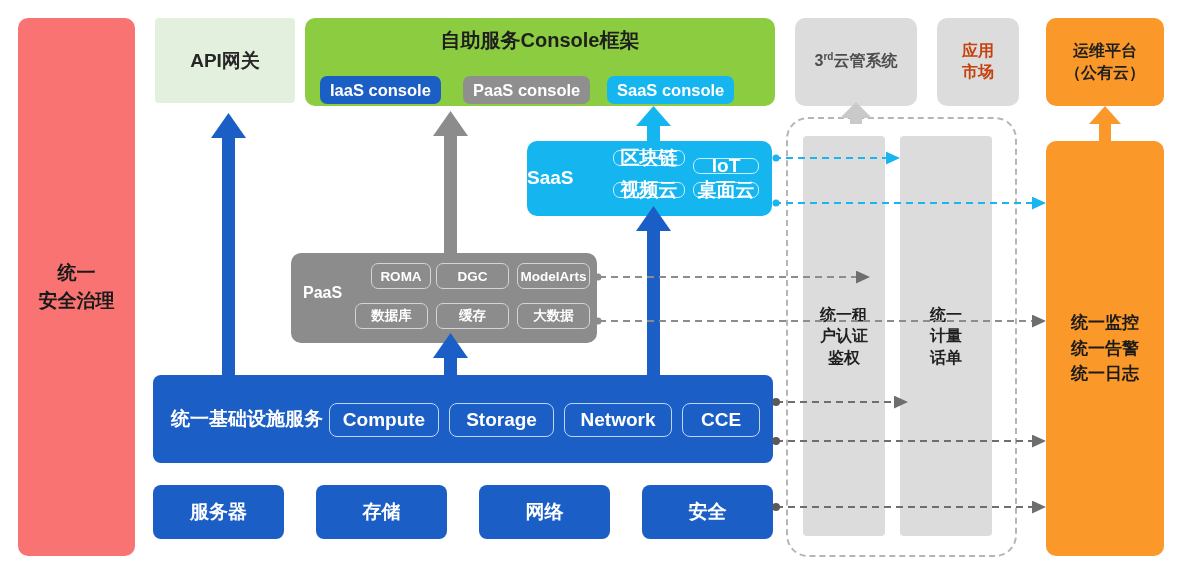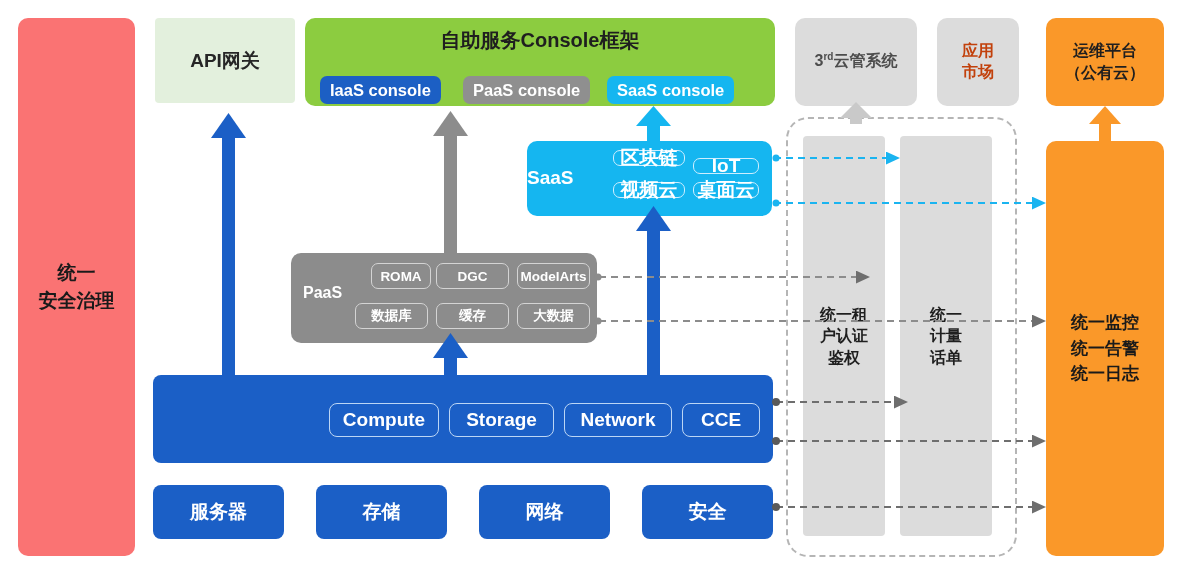--- a/index.html
+++ b/index.html
@@ -152,20 +152,21 @@
     <div class="paas-label">PaaS</div>
     <div class="pill paas-cell" style="left:80px;top:10px;width:60px;">ROMA</div>
     <div class="pill paas-cell" style="left:145px;top:10px;width:73px;">DGC</div>
     <div class="pill paas-cell" style="left:226px;top:10px;width:73px;">ModelArts</div>
     <div class="pill paas-cell" style="left:64px;top:50px;width:73px;">数据库</div>
     <div class="pill paas-cell" style="left:145px;top:50px;width:73px;">缓存</div>
     <div class="pill paas-cell" style="left:226px;top:50px;width:73px;">大数据</div>
   </div>
 
   <div class="box infra">
+    <div class="infra-label">统一基础设施服务</div>
     <div class="pill infra-cell" style="left:176px;width:110px;">Compute</div>
     <div class="pill infra-cell" style="left:296px;width:105px;">Storage</div>
     <div class="pill infra-cell" style="left:411px;width:108px;">Network</div>
     <div class="pill infra-cell" style="left:529px;width:78px;">CCE</div>
   </div>
 
   <div class="box bbox" style="left:153px;width:131px;">服务器</div>
   <div class="box bbox" style="left:316px;width:131px;">存储</div>
   <div class="box bbox" style="left:479px;width:131px;">网络</div>
   <div class="box bbox" style="left:642px;width:131px;">安全</div>

